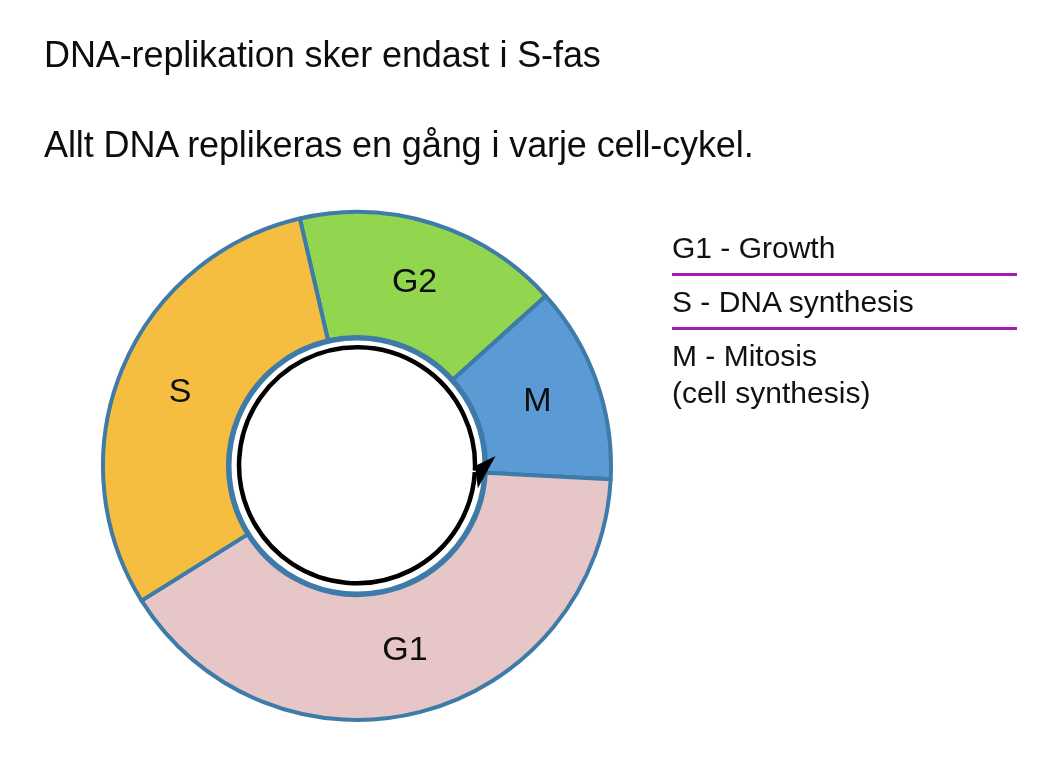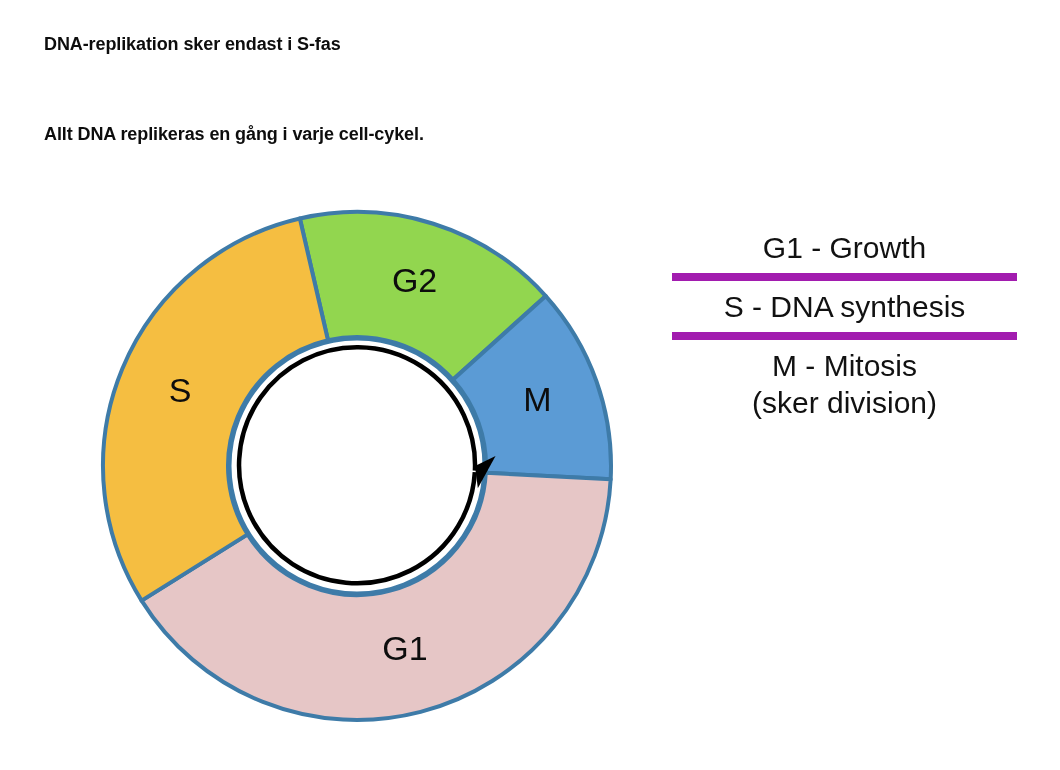--- a/index.html
+++ b/index.html
@@ -14,22 +14,22 @@
     font-family: "Liberation Sans", sans-serif;
     color: #0d0d0d;
     overflow: hidden;
     position: relative;
   }
 
   
   .slide-text {
     position: absolute;
     left: 44px;
-    font-size: 18px;
-    font-weight: 700;
+    font-size: 36px;
+    font-weight: 400;
     letter-spacing: -0.1px;
     color: #0d0d0d;
     white-space: nowrap;
   }
   #line-1 { top: 34px; }
   #line-2 { top: 124px; text-align: center; }
 
   
   #diagram {
     position: absolute;
@@ -53,24 +53,23 @@
 
   
   #legend {
     position: absolute;
     left: 672px;
     top: 228px;
     width: 345px;
   }
   .legend-row {
     padding: 2px 0 6px 0;
-    text-align: center;
   }
   .legend-row + .legend-row {
-    border-top: 8px solid #a21caf;
+    border-top: 3px solid #a21caf;
     padding-top: 8px;
   }
   .legend-text {
     font-size: 30px;
     line-height: 1.23;
     color: #111111;
     white-space: pre-line;
   }
 </style>
 </head>
@@ -107,15 +106,15 @@
 
 <div id="legend">
   <div class="legend-row">
     <div class="legend-text">G1 - Growth</div>
   </div>
   <div class="legend-row">
     <div class="legend-text">S - DNA synthesis</div>
   </div>
   <div class="legend-row">
     <div class="legend-text">M - Mitosis
-(sker division)</div>
+(cell synthesis)</div>
   </div>
 </div>
 
 </body></html>

